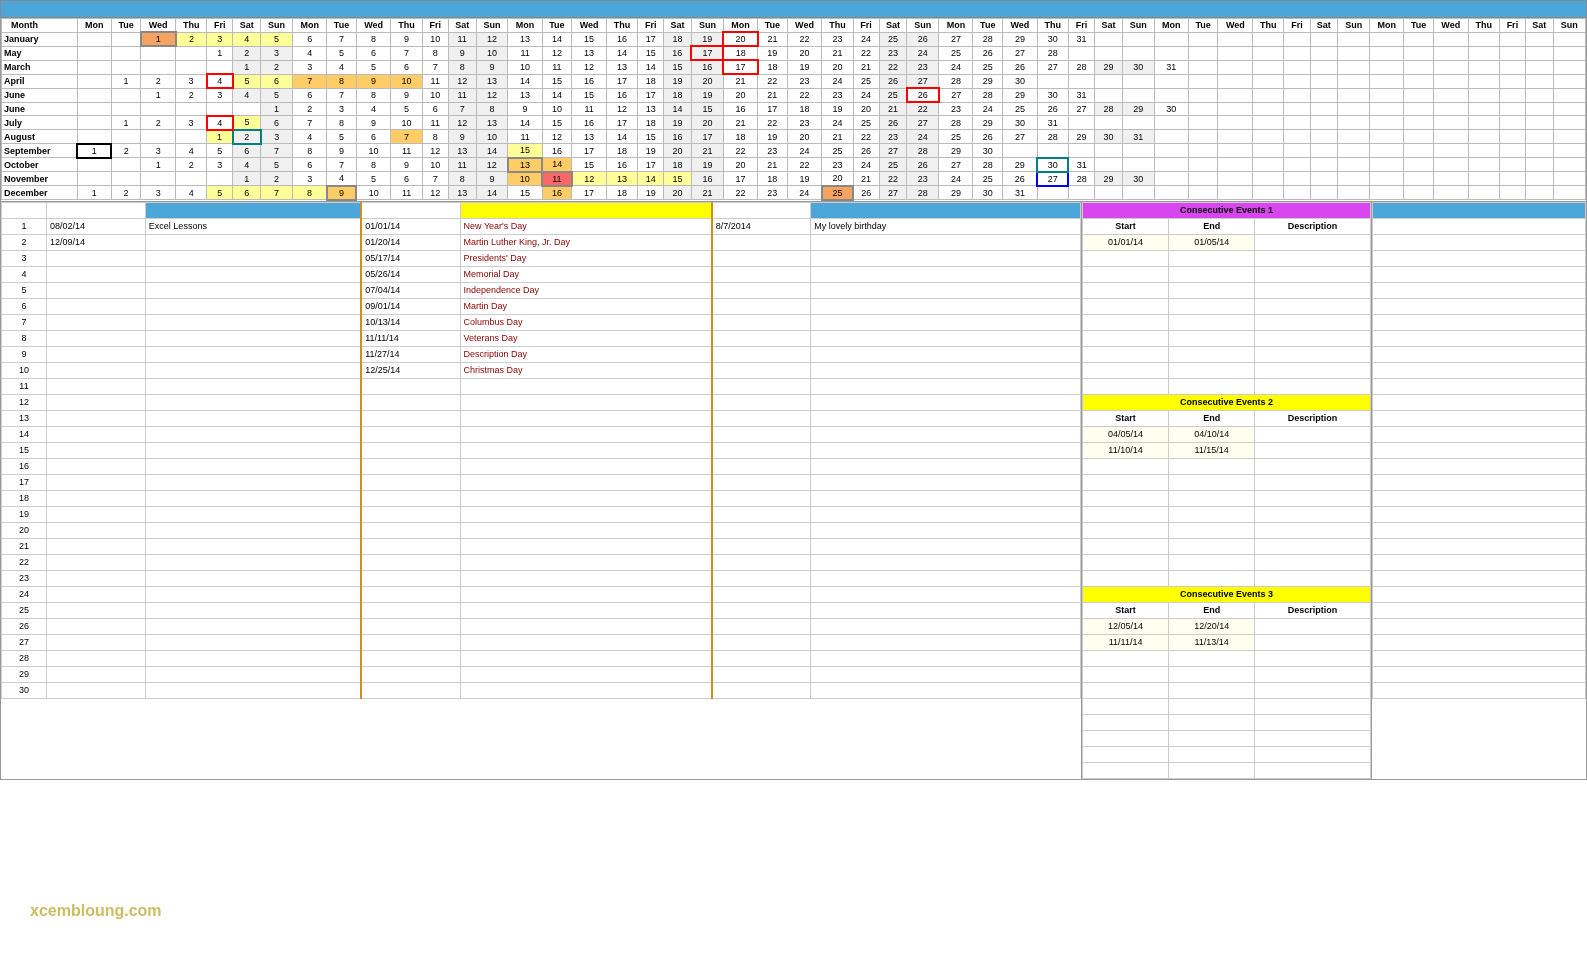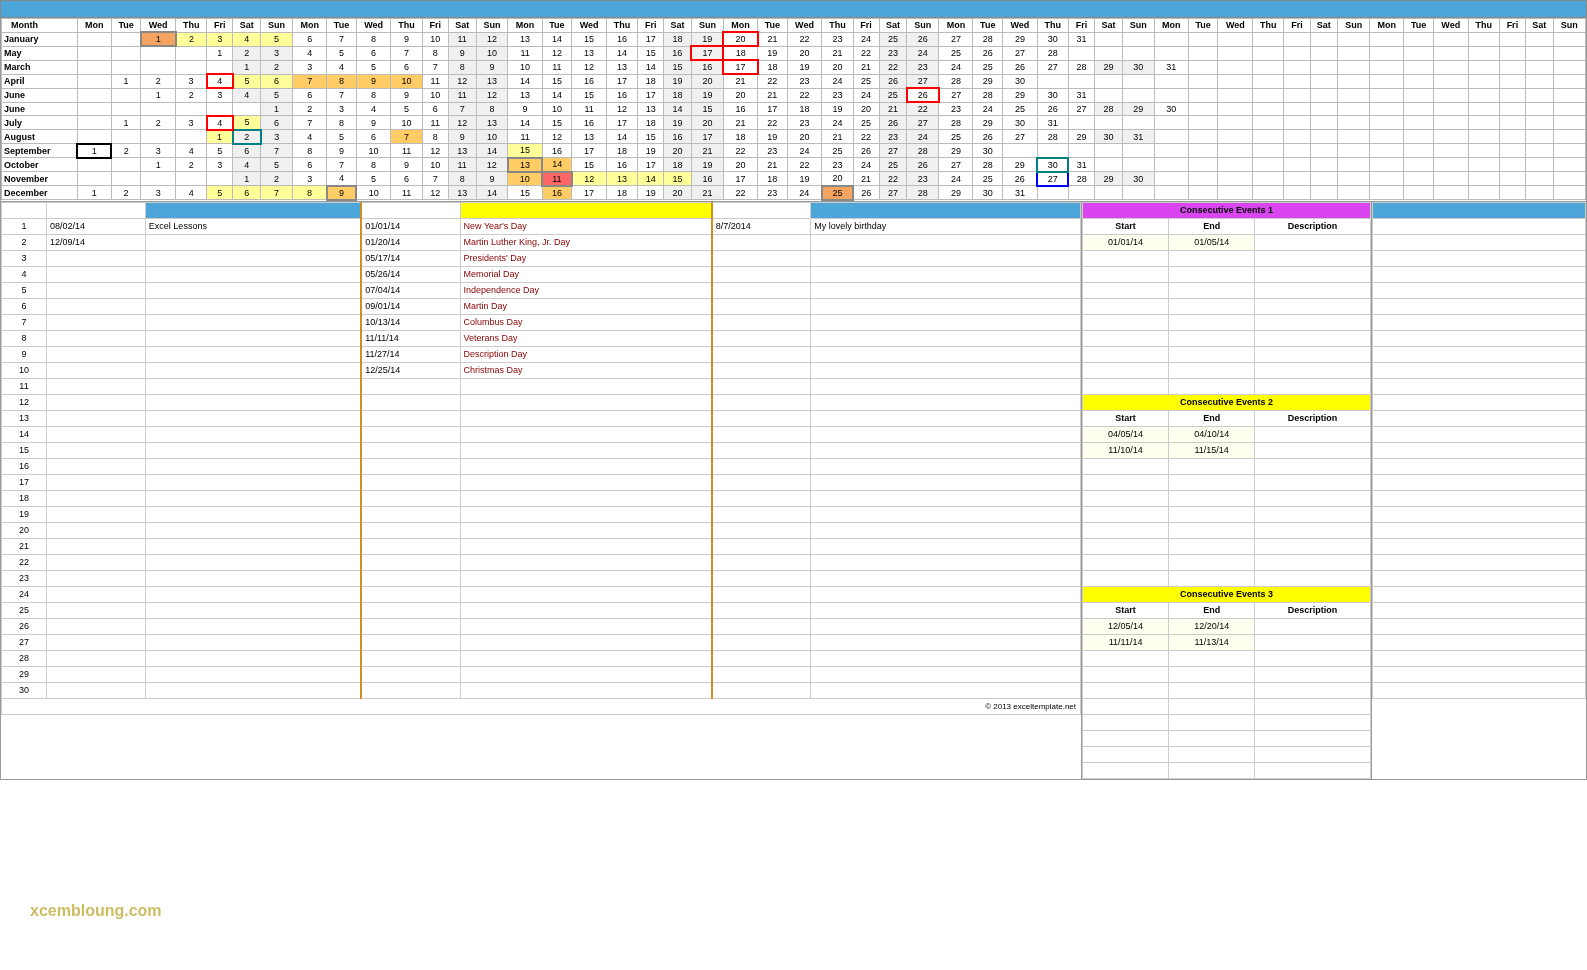--- a/index.html
+++ b/index.html
@@ -1100,23 +1100,20 @@
           </tr>
           <tr>
             <td style="text-align: center;">30</td>
             <td></td>
             <td style="border-left: 1px solid rgb(77, 166, 217);"></td>
             <td style="border-left: 2px solid rgb(208, 144, 32);"></td>
             <td style="color: rgb(139, 0, 0);"></td>
             <td style="border-left: 2px solid rgb(208, 144, 32);"></td>
             <td></td>
           </tr>
-          <tr>
-            <td colspan="7" style="text-align: right; font-size: 8px; padding: 2px 4px;">© 2013 exceltemplate.net</td>
-          </tr>
         </tbody>
     </table>
   </div>
 
   <div class="consecutive-wrap">
     <table class="consec-table" style="width:100%;">
       <tbody id="consec-body">
       <tr>
             <td colspan="3" style="background: #d946ef; font-weight: bold; text-align: center; border-bottom: 1px solid rgb(204, 204, 204);">Consecutive Events 1</td>
           </tr>

